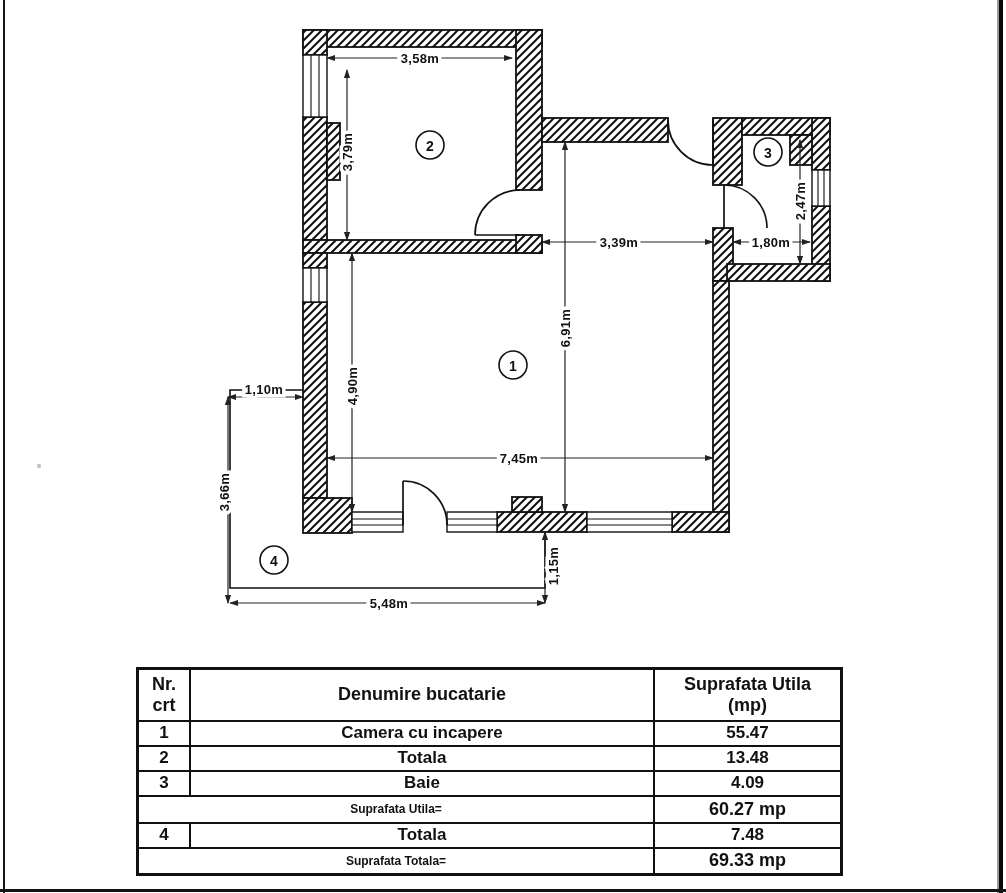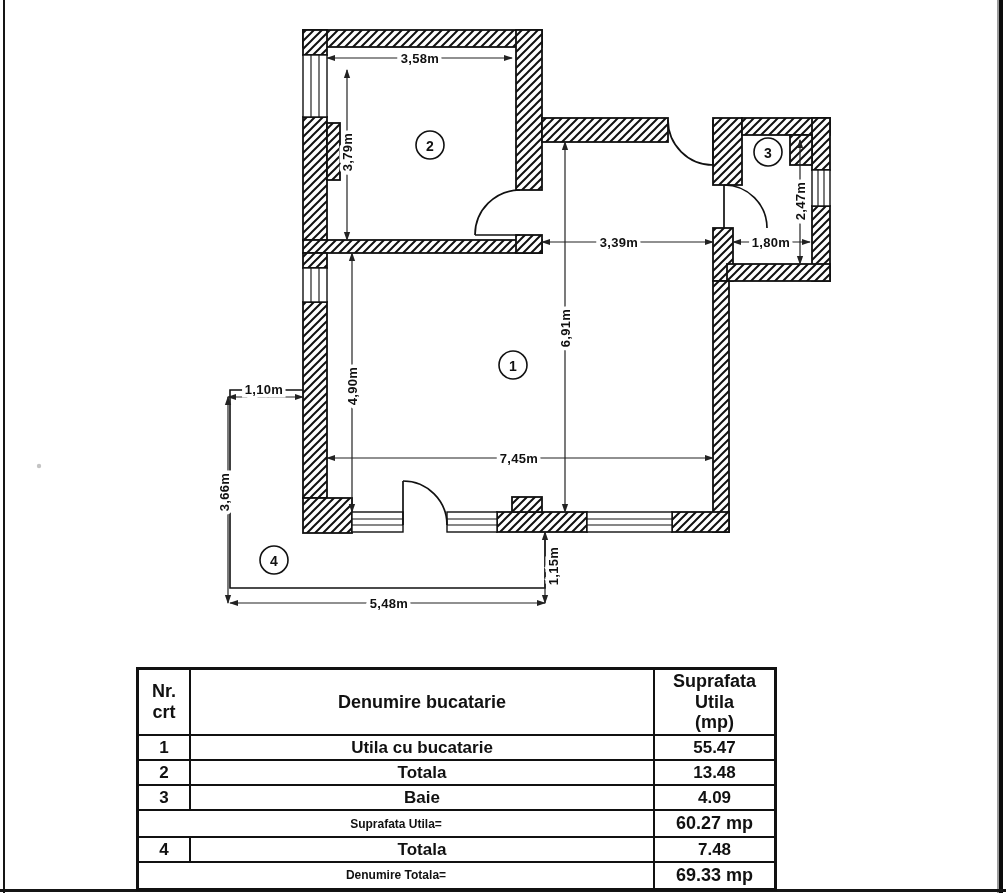--- a/index.html
+++ b/index.html
@@ -28,21 +28,21 @@
     text-anchor:middle;dominant-baseline:central;letter-spacing:0.3px;
   }
   .room-circle{fill:#fff;stroke:#111;stroke-width:1.6;}
   .room-num{
     font:bold 14px "Liberation Sans", sans-serif;fill:#111;
     text-anchor:middle;dominant-baseline:central;
   }
 
   
   .area-table-wrap{
-    position:absolute;left:136px;top:667px;width:641px;
+    position:absolute;left:136px;top:667px;width:707px;
   }
   table.area{
     width:100%;border-collapse:collapse;table-layout:fixed;
     border:3px solid #111;
   }
   table.area td, table.area th{
     border:2px solid #111;
     font-family:"Liberation Sans", sans-serif;
     font-weight:bold;color:#111;
     text-align:center;vertical-align:middle;
@@ -207,21 +207,21 @@
     <tbody>
         <tr class="hdr">
       <th class="col-nr preline">Nr.
 crt</th>
       <th class="col-name">Denumire bucatarie</th>
       <th class="preline">Suprafata Utila
 (mp)</th>
     </tr>
     <tr class="r">
       <td>1</td>
-      <td>Utila cu bucatarie</td>
+      <td>Camera cu incapere</td>
       <td>55.47</td>
     </tr>
     <tr class="r">
       <td>2</td>
       <td>Totala</td>
       <td>13.48</td>
     </tr>
     <tr class="r">
       <td>3</td>
       <td>Baie</td>
@@ -230,18 +230,18 @@
     <tr class="sum">
       <td colspan="2" class="sum-label">Suprafata Utila=</td>
       <td class="sum-value">60.27 mp</td>
     </tr>
     <tr class="r">
       <td>4</td>
       <td>Totala</td>
       <td>7.48</td>
     </tr>
     <tr class="sum">
-      <td colspan="2" class="sum-label">Denumire Totala=</td>
+      <td colspan="2" class="sum-label">Suprafata Totala=</td>
       <td class="sum-value">69.33 mp</td>
     </tr>
   </tbody>
     </table>
 </div>
 
 </body></html>

